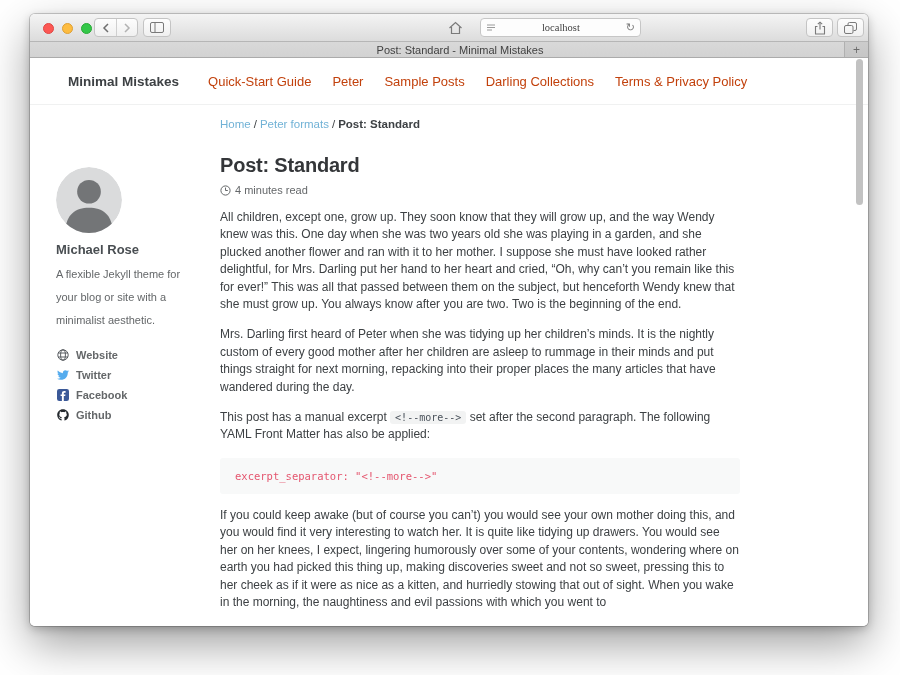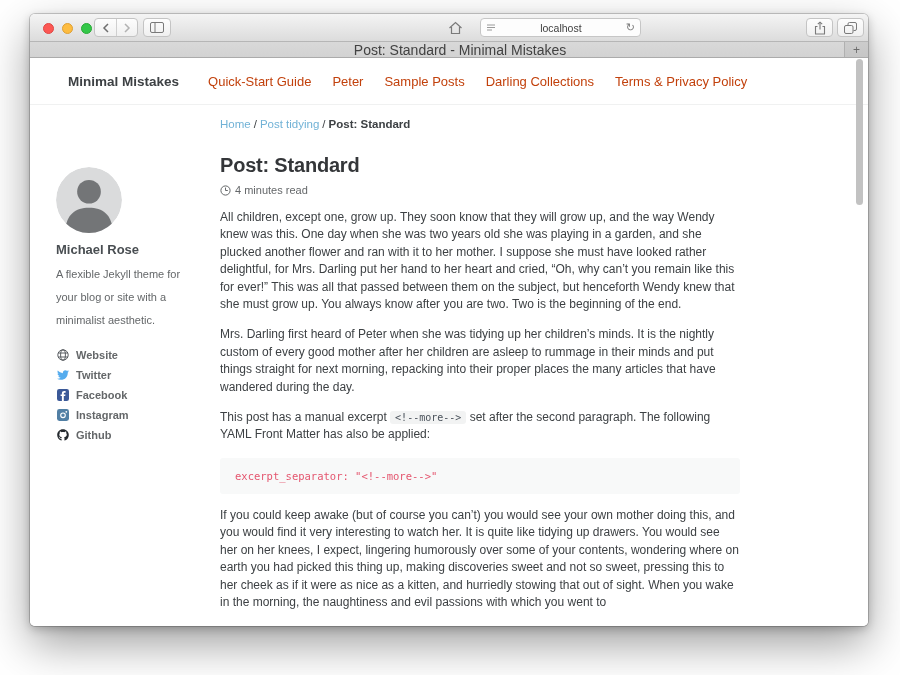--- a/index.html
+++ b/index.html
@@ -34,36 +34,36 @@
   .navgroup .seg + .seg{ border-left:1px solid #cfcfcf; }
 
   .sidebar-toggle{ left:113px; width:28px; }
   .home-btn{ left:412px; width:26px; border:none; background:transparent; }
   .share-btn{ left:776px; width:27px; }
   .tabs-btn{ left:807px; width:27px; }
 
   .urlfield{
     position:absolute; left:450px; top:4px; width:161px; height:19px;
     background:#fdfdfd; border:1px solid #c6c6c6; border-radius:4px;
-    display:flex; align-items:center; padding:8px 5px;
+    display:flex; align-items:center; padding:8px 5px;font-family:Liberation Serif, serif;
   }
   .urlfield .url{ flex:1; text-align:center; font-size:10.5px; color:#3f3f3f; }
   .reload{ font-size:11px; color:#7a7a7a; line-height:1; cursor:default; }
 
   
   .tabbar{
     position:relative; height:16px; background:linear-gradient(#cccccc,#c6c6c6);
     border-bottom:1px solid #ababab; display:flex;
   }
   .tab{
     flex:1; background:linear-gradient(#d9d9d9,#d2d2d2);
     border-right:1px solid #b0b0b0;
     display:flex; align-items:center; justify-content:center;
   }
-  .tab span{ font-size:14px; color:#424242;margin-left:46px; }
+  .tab span{ font-size:11px; color:#424242;margin-left:46px; }
   .newtab{
     width:23px; display:flex; align-items:center; justify-content:center;
     font-size:12px; color:#6b6b6b;
   }
 
   
   .content{ position:relative; height:568px; background:#fff; overflow:hidden; }
 
   .masthead{ height:47px; display:flex; align-items:center; padding-left:38px; border-bottom:1px solid #f0f1f1; }
   .site-title{ font-size:13.5px; font-weight:bold; color:#3d4144; }
@@ -187,21 +187,21 @@
       <nav class="nav">
         <a href="#">Quick-Start Guide</a>
         <a href="#">Peter</a>
         <a href="#">Sample Posts</a>
         <a href="#">Darling Collections</a>
         <a href="#">Terms &amp; Privacy Policy</a>
       </nav>
     </div>
 
     <div class="breadcrumb">
-      <a href="#">Home</a><span class="sep">/</span><a href="#">Post tidying</a><span class="sep">/</span><span class="current">Post: Standard</span>
+      <a href="#">Home</a><span class="sep">/</span><a href="#">Peter formats</a><span class="sep">/</span><span class="current">Post: Standard</span>
     </div>
 
     <aside class="author">
       <div class="avatar">
         <svg viewBox="0 0 64 64" width="66" height="66">
           <circle cx="32" cy="32" r="32" fill="#dadbdc"></circle>
           <circle cx="32" cy="24" r="11.5" fill="#737577"></circle>
           <path d="M9 64 C9 46 19 39.5 32 39.5 C45 39.5 55 46 55 64 Z" fill="#737577"></path>
         </svg>
       </div>
@@ -230,30 +230,20 @@
           <a href="#">Twitter</a>
         </li>
         <li>
           <span class="ic">
             <svg width="12" height="12" viewBox="0 0 12 12">
                 <rect x="0" y="0" width="12" height="12" rx="2.2" fill="#3b5998"></rect>
                 <path fill="#fff" d="M8.6 2 H7.2 c-1.5 0-2.3.9-2.3 2.3 v1.1 H3.6 v1.7 h1.3 V12 h1.9 V7.1 h1.4 l.3-1.7 H6.8 V4.5 c0-.5.2-.8.8-.8 h1 z"></path>
               </svg>
           </span>
           <a href="#">Facebook</a>
-        </li>
-        <li>
-          <span class="ic">
-            <svg width="12" height="12" viewBox="0 0 12 12">
-                <rect x="0" y="0" width="12" height="12" rx="2.4" fill="#517fa4"></rect>
-                <circle cx="6" cy="6.3" r="2.3" fill="none" stroke="#fff" stroke-width="1.1"></circle>
-                <circle cx="9.3" cy="2.8" r="0.9" fill="#fff"></circle>
-              </svg>
-          </span>
-          <a href="#">Instagram</a>
         </li>
         <li>
           <span class="ic">
             <svg width="12" height="12" viewBox="0 0 496 512">
                 <path fill="#24292e" d="M165.9 397.4c0 2-2.3 3.6-5.2 3.6-3.3.3-5.6-1.3-5.6-3.6 0-2 2.3-3.6 5.2-3.6 3-.3 5.6 1.3 5.6 3.6zm-31.1-4.5c-.7 2 1.3 4.3 4.3 4.9 2.6 1 5.6 0 6.2-2s-1.3-4.3-4.3-5.2c-2.6-.7-5.5.3-6.2 2.3zm44.2-1.7c-2.9.7-4.9 2.6-4.6 4.9.3 2 2.9 3.3 5.9 2.6 2.9-.7 4.9-2.6 4.6-4.6-.3-1.9-3-3.2-5.9-2.9zM244.8 8C106.1 8 0 113.3 0 252c0 110.9 69.8 205.8 169.5 239.2 12.8 2.3 17.3-5.6 17.3-12.1 0-6.2-.3-40.4-.3-61.4 0 0-70 15-84.7-29.8 0 0-11.4-29.1-27.8-36.6 0 0-22.9-15.7 1.6-15.4 0 0 24.9 2 38.6 25.8 21.9 38.6 58.6 27.5 72.9 20.9 2.3-16 8.8-27.1 16-33.7-55.9-6.2-112.3-14.3-112.3-110.5 0-27.5 7.6-41.3 23.6-58.9-2.6-6.5-11.1-33.3 2.6-67.9 20.9-6.5 69 27 69 27 20-5.6 41.5-8.5 62.8-8.5s42.8 2.9 62.8 8.5c0 0 48.1-33.6 69-27 13.7 34.7 5.2 61.4 2.6 67.9 16 17.7 25.8 31.5 25.8 58.9 0 96.5-58.9 104.2-114.8 110.5 9.2 7.9 17 22.9 17 46.4 0 33.7-.3 75.4-.3 83.6 0 6.5 4.6 14.4 17.3 12.1C428.2 457.8 496 362.9 496 252 496 113.3 383.5 8 244.8 8z"></path>
               </svg>
           </span>
           <a href="#">Github</a>
         </li>
       </ul>

